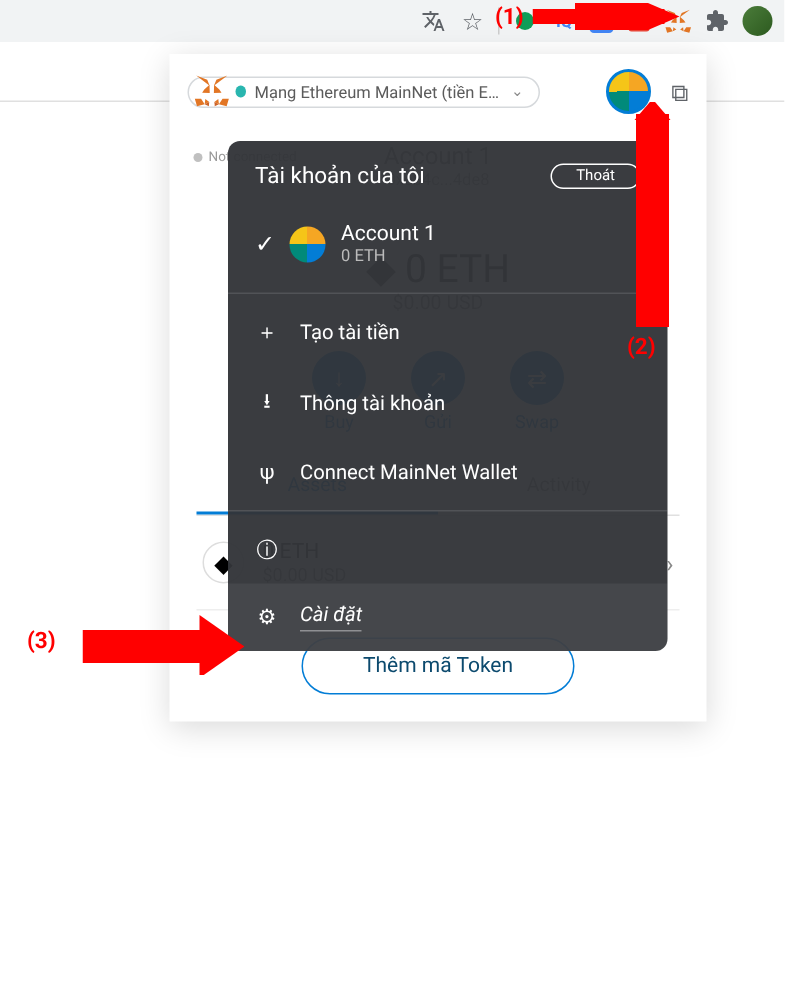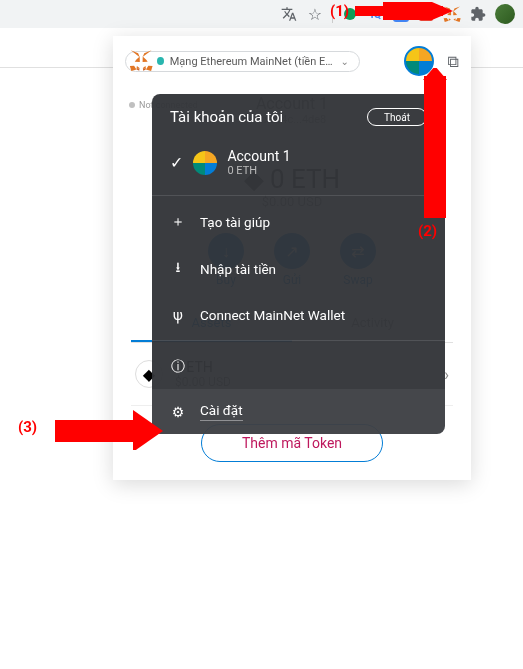--- a/index.html
+++ b/index.html
@@ -45,35 +45,35 @@
     .tabs { display: flex; border-bottom: 1px solid #e0e0e0; }
     .tab { flex: 1; text-align: center; padding: 10px 0; font-size: 13px; color: #888; }
     .tab.active { color: #037dd6; border-bottom: 2px solid #037dd6; }
     
     .asset-row { display: flex; align-items: center; padding: 16px 4px; border-bottom: 1px solid #eee; gap: 12px; }
     .asset-icon { width: 28px; height: 28px; border-radius: 50%; border: 1px solid #ddd; display: flex; align-items: center; justify-content: center; }
     .asset-info { flex: 1; }
     .asset-amount { font-size: 14px; color: #333; }
     .asset-usd { font-size: 12px; color: #888; }
     
-    .token-btn { margin: 18px auto 0; display: block; padding: 10px 40px; border: 1px solid #037dd6; border-radius: 22px; background: #fff; color: #be185d; font-size: 14px; }
+    .token-btn { margin: 18px auto 0; display: block; padding: 10px 40px; border: 1px solid #037dd6; border-radius: 22px; background: #fff; color: #0c4a6e; font-size: 14px; }
     
     .dropdown-menu { position: absolute; top: 94px; left: 152px; width: 293px; background: rgba(50,52,56,0.96); border-radius: 8px; padding: 0; color: #fff; z-index: 10; }
-    .menu-header { display: flex; justify-content: space-between; padding: 14px 18px; }
+    .menu-header { display: flex; align-items: center; justify-content: space-between; padding: 14px 18px; }
     .menu-title { font-size: 15px; }
     .logout-btn { border: 1px solid #fff; border-radius: 18px; padding: 2px 16px; font-size: 10px; color: #fff; background: transparent; }
     .menu-account { display: flex; align-items: center; gap: 10px; padding: 8px 18px 14px; }
     .check { font-size: 16px; }
     .mini-avatar { width: 24px; height: 24px; border-radius: 50%; background: conic-gradient(#f5a623 0 25%, #037dd6 25% 50%, #018a7a 50% 75%, #f5c518 75% 100%); }
     .acct-name { font-size: 14px; }
     .acct-bal { font-size: 11px; color: #bbb; }
     .menu-divider { height: 1px; background: rgba(255,255,255,0.12); margin: 4px 0; }
     .menu-item { display: flex; align-items: center; gap: 14px; padding: 13px 18px; font-size: 13.5px; cursor: pointer; }
     .menu-item.active { background: rgba(255,255,255,0.06); }
-    .menu-item-underline { border-bottom: 1px solid rgba(255,255,255,0.4); padding-bottom: 2px; }
+    .menu-item-underline { border-bottom: 1px solid rgba(255,255,255,0.4); padding-bottom: 2px; font-style: italic; }
     .menu-icon { width: 16px; text-align: center; font-size: 14px; }
     
     .annotation-arrow { position: absolute; z-index: 20; }
     .ann-label { position: absolute; color: #ff0000; font-weight: bold; font-size: 15px; z-index: 21; }
   </style>
 </head>
 <body>
 
 <div class="browser-toolbar">
   <span class="toolbar-icon">
@@ -179,25 +179,25 @@
     <span class="check">✓</span>
     <div class="mini-avatar"></div>
     <div>
       <div class="acct-name">Account 1</div>
       <div class="acct-bal">0 ETH</div>
     </div>
   </div>
   <div class="menu-divider"></div>
   <div class="menu-item">
     <span class="menu-icon">＋</span>
-    <span>Tạo tài giúp</span>
+    <span>Tạo tài tiền</span>
   </div>
   <div class="menu-item">
     <span class="menu-icon">⭳</span>
-    <span>Nhập tài tiền</span>
+    <span>Thông tài khoản</span>
   </div>
   <div class="menu-item">
     <span class="menu-icon">ψ</span>
     <span>Connect MainNet Wallet</span>
   </div>
   <div class="menu-divider"></div>
   <div class="menu-item">
     <span class="menu-icon">ⓘ</span>
   </div>
   <div class="menu-item active">

